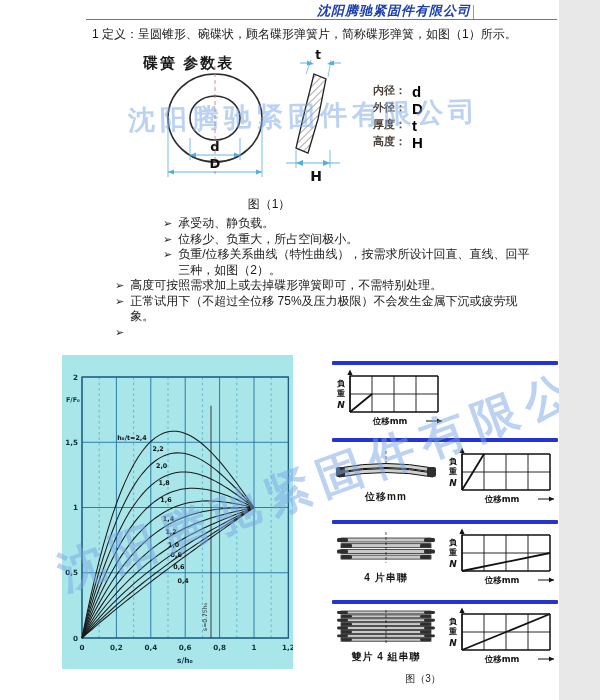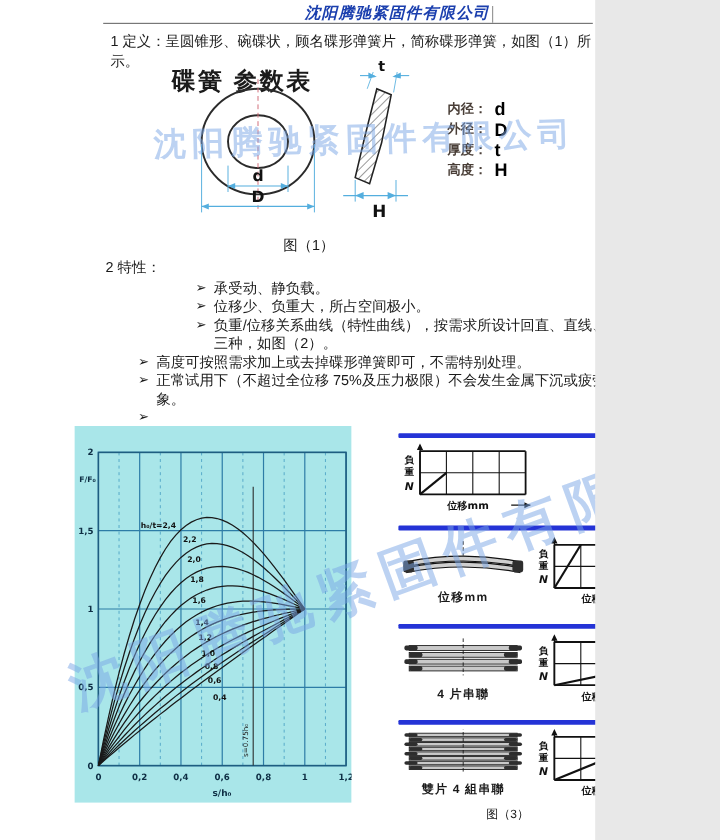--- a/index.html
+++ b/index.html
@@ -1,32 +1,32 @@
 <!DOCTYPE html>
 <html><head>
 <meta charset="utf-8">
 <style>
   html,body{margin:0;padding:0;background:#e8e8e8;}
-  .page{position:relative;width:496px;height:700px;background:#ffffff;overflow:hidden;
+  .page{position:relative;width:559px;height:700px;background:#ffffff;overflow:hidden;
         font-family:"Liberation Sans","DejaVu Sans",sans-serif;color:#1a1a1a;}
   
   .company{position:absolute;top:2px;right:88px;font-size:13px;font-weight:bold;font-style:italic;
            color:#1b3fae;letter-spacing:1px;}
   .hrule{position:absolute;top:19px;left:86px;right:2px;height:1px;background:#777;}
   .htick{position:absolute;top:5px;right:85px;width:1px;height:14px;background:#999;}
   
   .definition{position:absolute;left:92px;top:26px;font-size:12px;}
   
-  .f1-title{position:absolute;left:143px;top:54px;font-size:20px;font-weight:bold;letter-spacing:2px;}
+  .f1-title{position:absolute;left:143px;top:54px;font-size:15px;font-weight:bold;letter-spacing:2px;}
   .f1-svg{position:absolute;left:100px;top:50px;}
   .params{position:absolute;left:373px;top:83px;}
   .param-row{display:flex;align-items:flex-start;height:17px;}
   .param-name{font-size:11px;font-weight:bold;color:#4a3f38;}
   .param-sym{font-size:15px;font-weight:bold;color:#000;margin-left:6px;}
-  .f1-caption{position:absolute;left:236px;top:196px;width:86px;text-align:left;font-size:12px;}
+  .f1-caption{position:absolute;left:226px;top:196px;width:86px;text-align:center;font-size:12px;}
   
   .chars{position:absolute;left:88px;top:216px;width:446px;font-size:12px;line-height:15.5px;}
   .chars-h{margin-bottom:1px;}
   .ci{display:flex;}
   .ci .b{flex:0 0 auto;margin-right:6px;font-size:11px;}
   .ga{padding-left:75px;}
   .gb{padding-left:27px;}
   
   .f2-svg{position:absolute;left:62px;top:355px;}
   .f2caption{position:absolute;left:62px;top:672px;width:231px;text-align:center;font-size:13px;margin-top:26px;}
@@ -117,21 +117,20 @@
       <span class="param-sym">t</span>
     </div>
     <div class="param-row">
       <span class="param-name">高度：</span>
       <span class="param-sym">H</span>
     </div>
   </div>
   <div class="f1-caption">图（1）</div>
 
   <div class="chars">
-    <div class="chars-h">2 特性：</div>
     <div class="ci ga">
       <span class="b">➢</span>
       <span>承受动、静负载。</span>
     </div>
     <div class="ci ga">
       <span class="b">➢</span>
       <span>位移少、负重大，所占空间极小。</span>
     </div>
     <div class="ci ga">
       <span class="b">➢</span>

